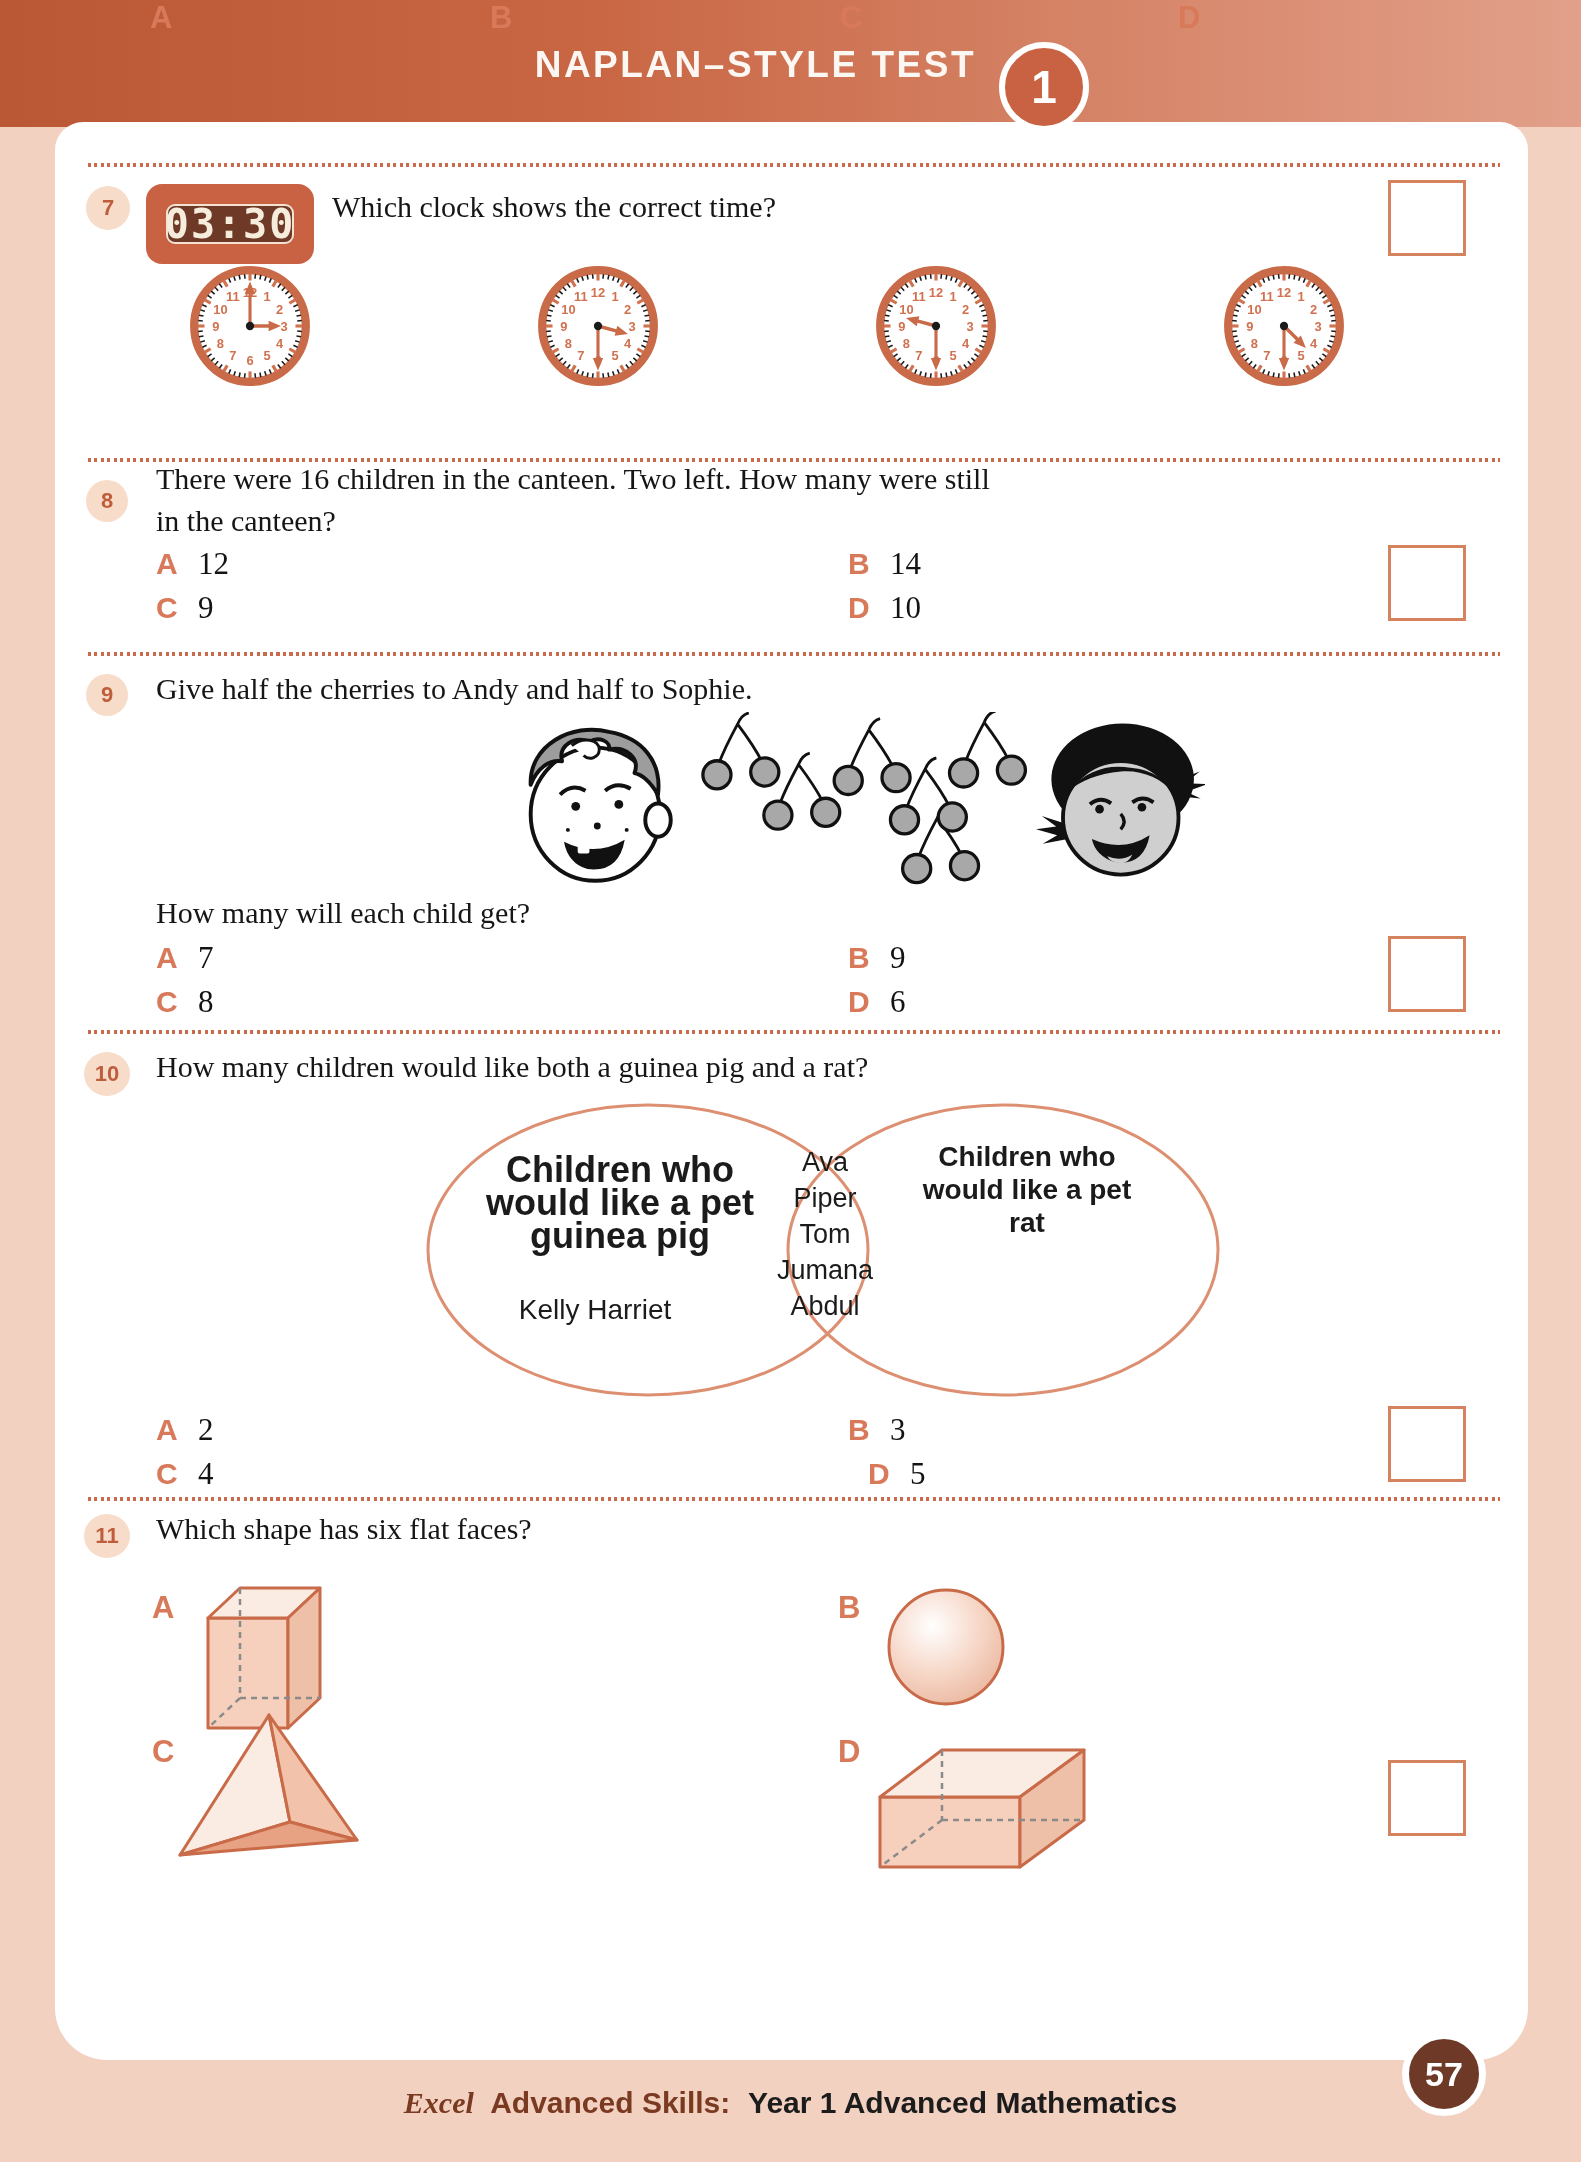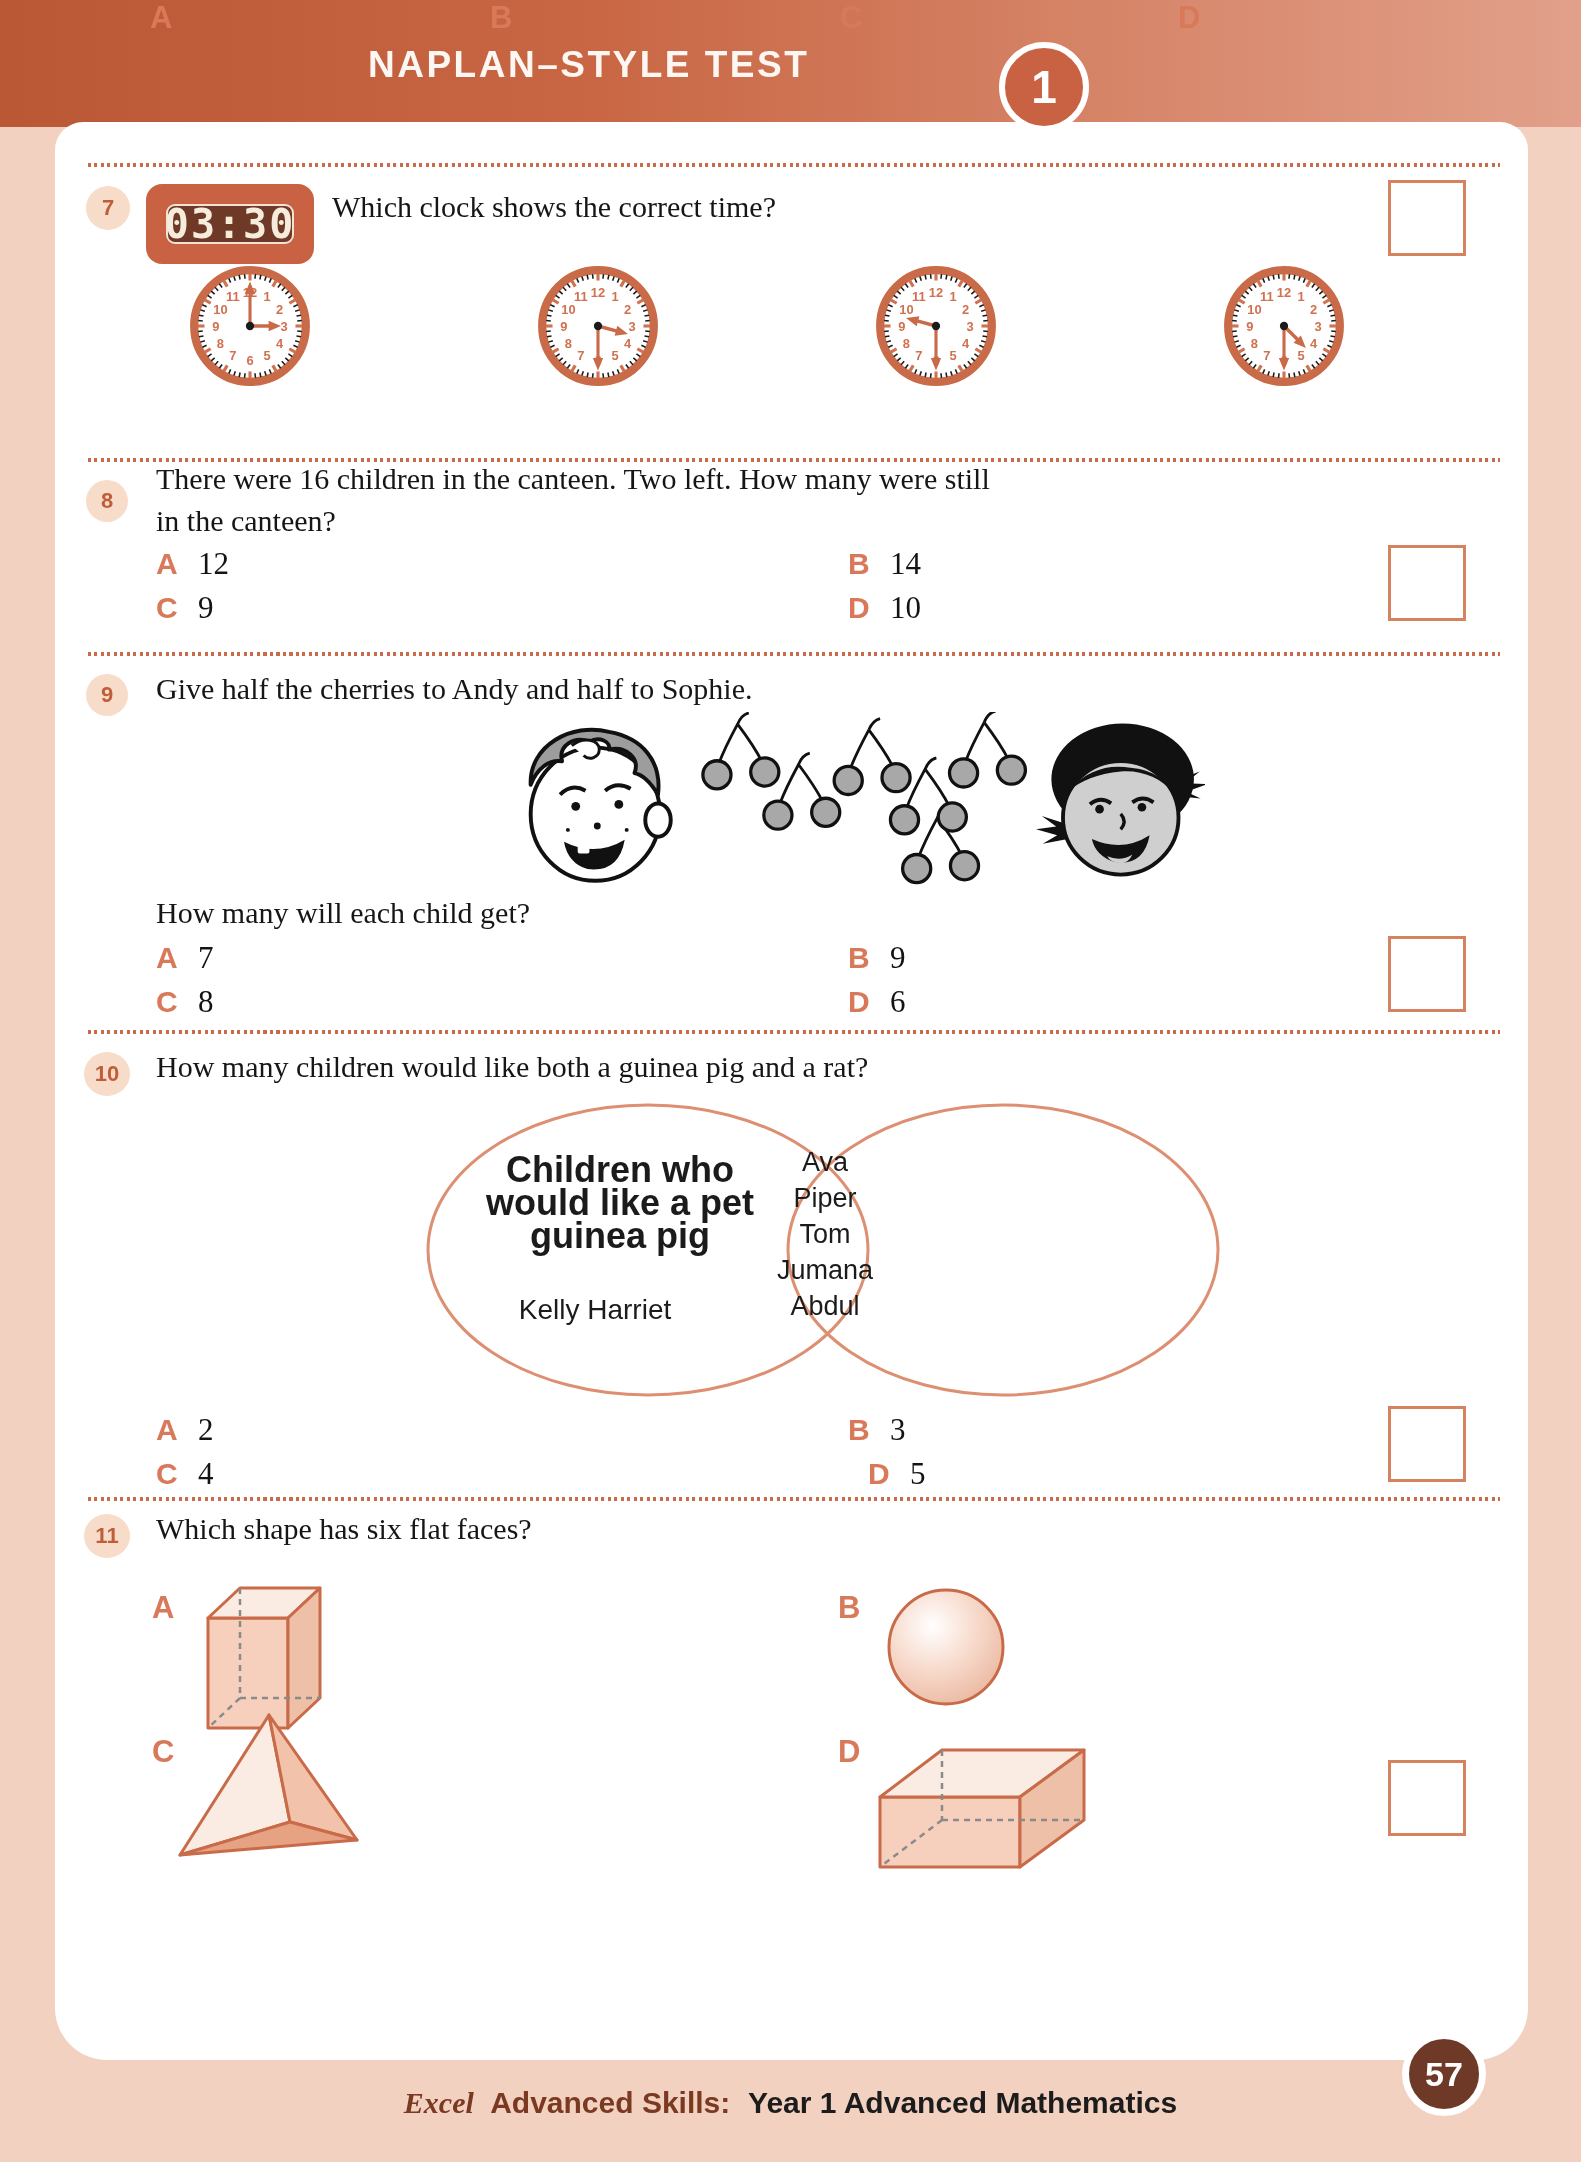--- a/index.html
+++ b/index.html
@@ -1,18 +1,18 @@
 <!DOCTYPE html>
 <html><head>
 <meta charset="utf-8">
 <style>
   html,body{margin:0;padding:0;}
   body{width:1581px;height:2162px;position:relative;background:#f3d1c1;font-family:"Liberation Sans",sans-serif;overflow:hidden;}
   .band{position:absolute;left:0;top:0;width:1581px;height:127px;background:linear-gradient(90deg,#ba5836 0%,#c96744 38%,#e2a08a 100%);z-index:1;}
-  .title{position:absolute;top:44px;left:368px;width:620px;font-weight:bold;font-size:37px;letter-spacing:2.5px;color:#fcf7f2;z-index:2;}
+  .title{position:absolute;top:44px;left:356px;width:620px;text-align:right;font-weight:bold;font-size:37px;letter-spacing:2.5px;color:#fcf7f2;z-index:2;}
   .test-circle{position:absolute;left:999px;top:42px;width:78px;height:78px;border-radius:50%;background:#c96242;border:6px solid #fff;color:#fff;font-size:46px;font-weight:bold;display:flex;align-items:center;justify-content:center;z-index:5;}
   .card{position:absolute;left:55px;top:122px;width:1473px;height:1938px;background:#fff;border-radius:28px 28px 52px 52px;z-index:2;}
   .dotted{position:absolute;left:88px;width:1412px;height:4px;background-image:repeating-linear-gradient(90deg,#c96a4a 0px,#c96a4a 3px,transparent 3px,transparent 6.5px);z-index:3;}
   .q-badge{position:absolute;background:#f8dcca;border-radius:50%;color:#bf5e3c;font-weight:bold;font-size:22px;display:flex;align-items:center;justify-content:center;z-index:3;}
   .prompt{position:absolute;font-family:"Liberation Serif",serif;font-size:30px;color:#161616;z-index:3;white-space:nowrap;}
   .ans{position:absolute;left:1388px;width:72px;height:70px;border:3px solid #d5825f;background:#fff;z-index:3;}
   .digital-clock{position:absolute;left:146px;top:184px;width:168px;height:80px;background:#c96242;border-radius:16px;padding:20px;box-sizing:border-box;z-index:3;}
   .dc-inner{width:100%;height:100%;background:#6e3a27;border:2px solid #f3e2d1;border-radius:9px;display:flex;align-items:center;justify-content:center;color:#f6ecdc;font-family:"DejaVu Sans Mono",monospace;font-weight:bold;font-size:40px;letter-spacing:2px;box-sizing:border-box;}
   .clock-label,.shape-label{position:absolute;font-weight:bold;font-size:31px;color:#d8795a;z-index:3;}
   .analog-clock{position:absolute;top:264px;width:124px;height:124px;z-index:3;}
@@ -477,20 +477,21 @@
   </svg>
   <div class="v-text v-left-title">Children who would like a pet guinea pig</div>
   <div class="v-text v-left-names">Kelly Harriet</div>
   <div class="v-text v-middle">
     <div>Ava</div>
     <div>Piper</div>
     <div>Tom</div>
     <div>Jumana</div>
     <div>Abdul</div>
   </div>
+  <div class="v-text v-right-title">Children who would like a pet rat</div>
 </div>
 
 <div class="opt" style="left:156px;top:1412px"><span class="opt-letter">A</span><span class="opt-value">2</span></div>
 <div class="opt" style="left:848px;top:1412px"><span class="opt-letter">B</span><span class="opt-value">3</span></div>
 <div class="opt" style="left:156px;top:1456px"><span class="opt-letter">C</span><span class="opt-value">4</span></div>
 <div class="opt" style="left:868px;top:1456px"><span class="opt-letter">D</span><span class="opt-value">5</span></div>
 <div class="ans" style="top:1406px"></div>
 
 <div class="dotted" style="top:1497px"></div>
 <div class="q-badge" style="left:84px;top:1514px;width:46px;height:44px">

